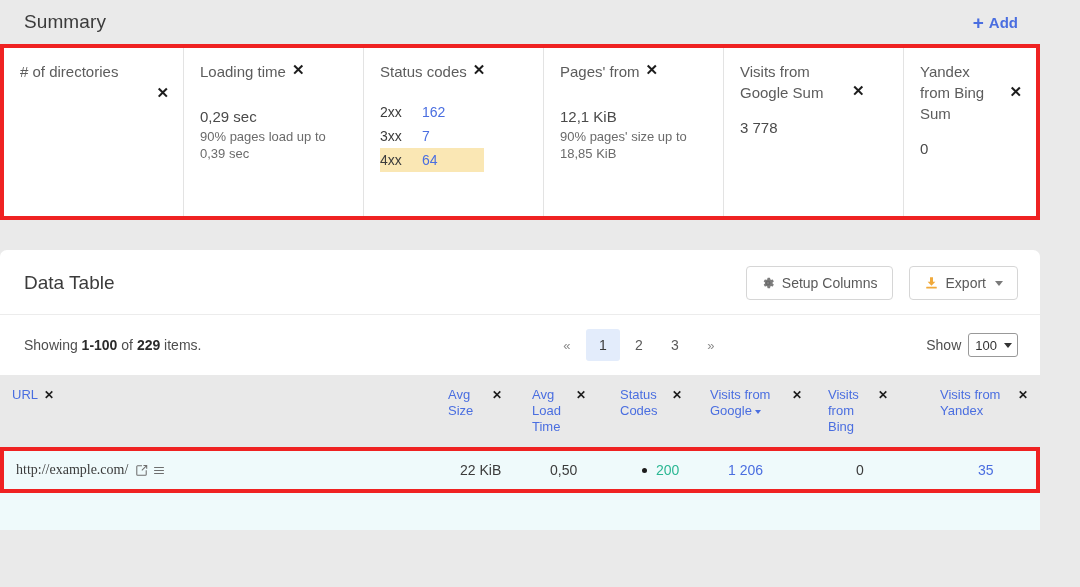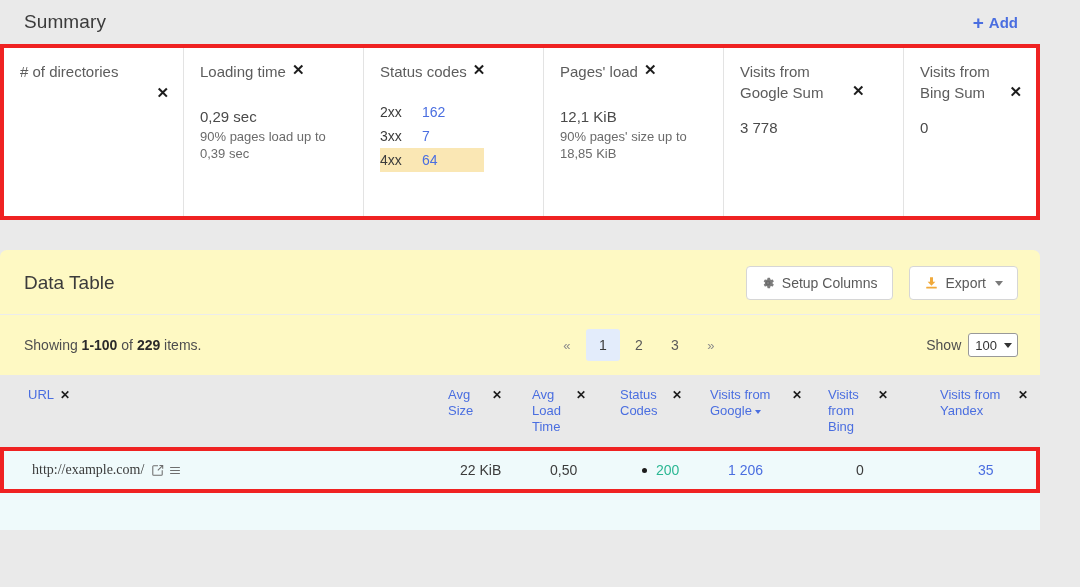--- a/index.html
+++ b/index.html
@@ -64,21 +64,21 @@
   }
   .sc-row .k { color: #3c3c3c; width: 42px; }
   .sc-row .v { color: #4a6ee0; cursor: pointer; }
   .sc-row.hl { background: #fae7b4; }
   .card-val-gap { margin-top: 26px; }
 
   
   .gap { height: 30px; background: #eaeaea; }
 
   
-  .dt-panel { background: #fef9c3; border-radius: 7px; }
+  .dt-panel { background: #ffffff; border-radius: 7px; }
   .dt-head {
     display: flex; align-items: center; justify-content: space-between;
     padding: 16px 22px 14px 24px;
     border-bottom: 1px solid #ececec;
   }
   .dt-title { font-size: 19px; color: #3b3b3b; }
   .dt-actions { display: flex; align-items: center; gap: 16px; }
   .btn {
     border: 1px solid #d6d6d6; border-radius: 4px; background: #fff;
     height: 34px; padding: 0 14px;
@@ -142,21 +142,21 @@
   .td { display: flex; align-items: center; }
   .url-text { color: #3b3b3b; font-family: Liberation Serif, serif; }
   .row-ico { color: #6e6e6e; margin-left: 7px; display: inline-flex; cursor: pointer; }
   .num-dark { color: #3b3b3b; }
   .num-link { color: #4a6ee0; cursor: pointer; }
   .status-ok { color: #2bb793; cursor: pointer; }
   .dot { width: 5px; height: 5px; border-radius: 50%; background: #1c1c1c; margin-right: 9px; }
   .row-tail { height: 37px; background: #effafb; }
 
   
-  .c-url   { width: 448px; flex: 0 0 448px; padding-left: 28px; }
+  .c-url   { width: 448px; flex: 0 0 448px; padding-left: 12px; }
   .c-size  { width: 84px;  flex: 0 0 84px;  }
   .c-load  { width: 88px;  flex: 0 0 88px;  }
   .c-code  { width: 90px;  flex: 0 0 90px;  }
   .c-goog  { width: 118px; flex: 0 0 118px; }
   .c-bing  { width: 112px; flex: 0 0 112px; }
   .c-yand  { width: 126px; flex: 0 0 126px; }
 
   .trow .c-size  { justify-content: flex-start; padding-left: 8px; }
   .trow .c-load  { justify-content: flex-start; padding-left: 14px; }
   .trow .c-code  { justify-content: flex-start; padding-left: 18px; }
@@ -216,42 +216,42 @@
           </div>
           <div class="sc-row hl">
             <span class="k">4xx</span>
             <span class="v">64</span>
           </div>
         </div>
       </div>
 
       <div class="card">
         <div class="card-head">
-          <div class="card-title">Pages' load</div>
+          <div class="card-title">Pages' from</div>
           <span class="card-x">✕</span>
         </div>
         <div class="card-body card-val-gap">
           <div class="big-val">12,1 KiB</div>
           <div class="sub">90% pages' size up to 18,85 KiB</div>
         </div>
       </div>
 
       <div class="card">
         <div class="card-head">
           <div class="card-title" style="max-width:106px;">Visits from Google Sum</div>
           <span class="card-x mid">✕</span>
         </div>
         <div class="card-body" style="margin-top:16px;">
           <div class="big-val">3 778</div>
         </div>
       </div>
 
       <div class="card">
         <div class="card-head">
-          <div class="card-title" style="max-width:146px;">Visits from Bing Sum</div>
+          <div class="card-title" style="max-width:146px;">Yandex from Bing Sum</div>
           <span class="card-x low">✕</span>
         </div>
         <div class="card-body" style="margin-top:16px;">
           <div class="big-val">0</div>
         </div>
       </div>
 
     </div>
   </div>
 

